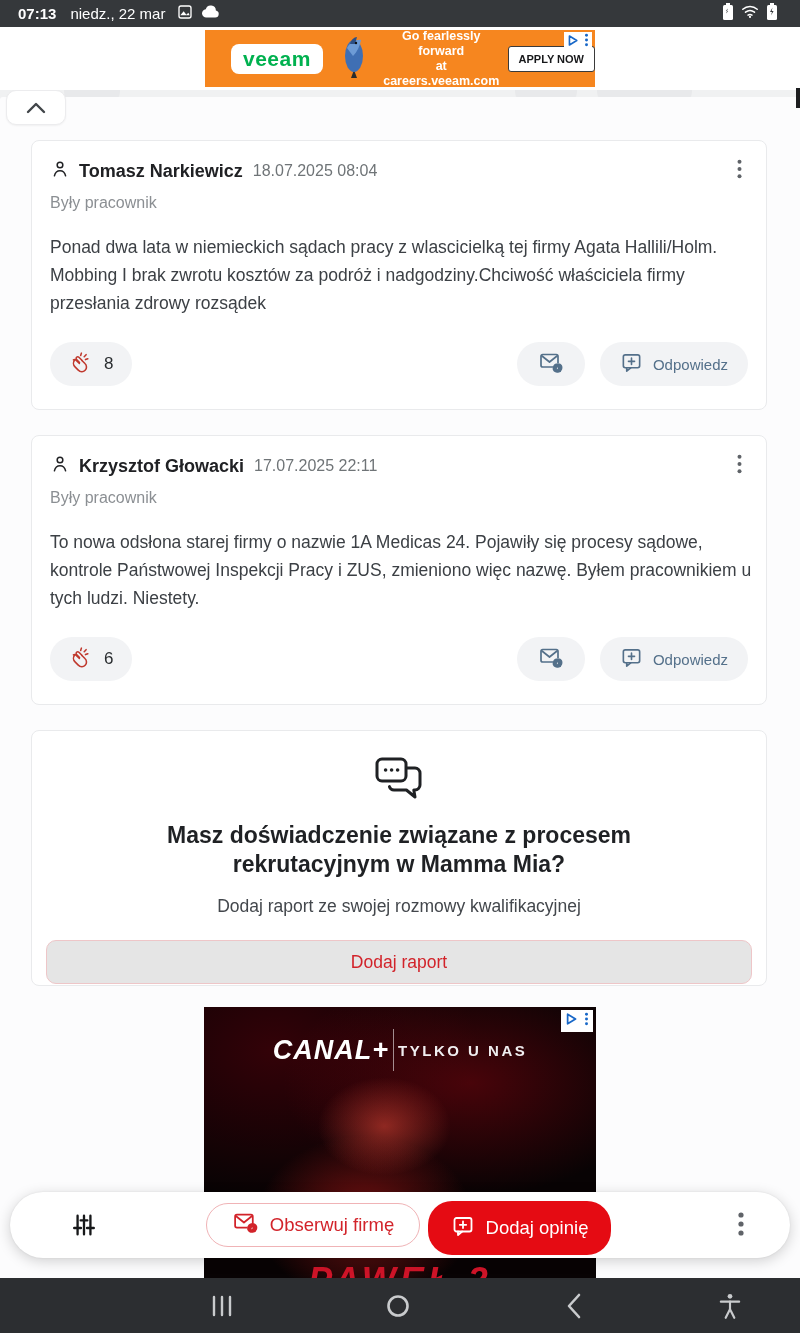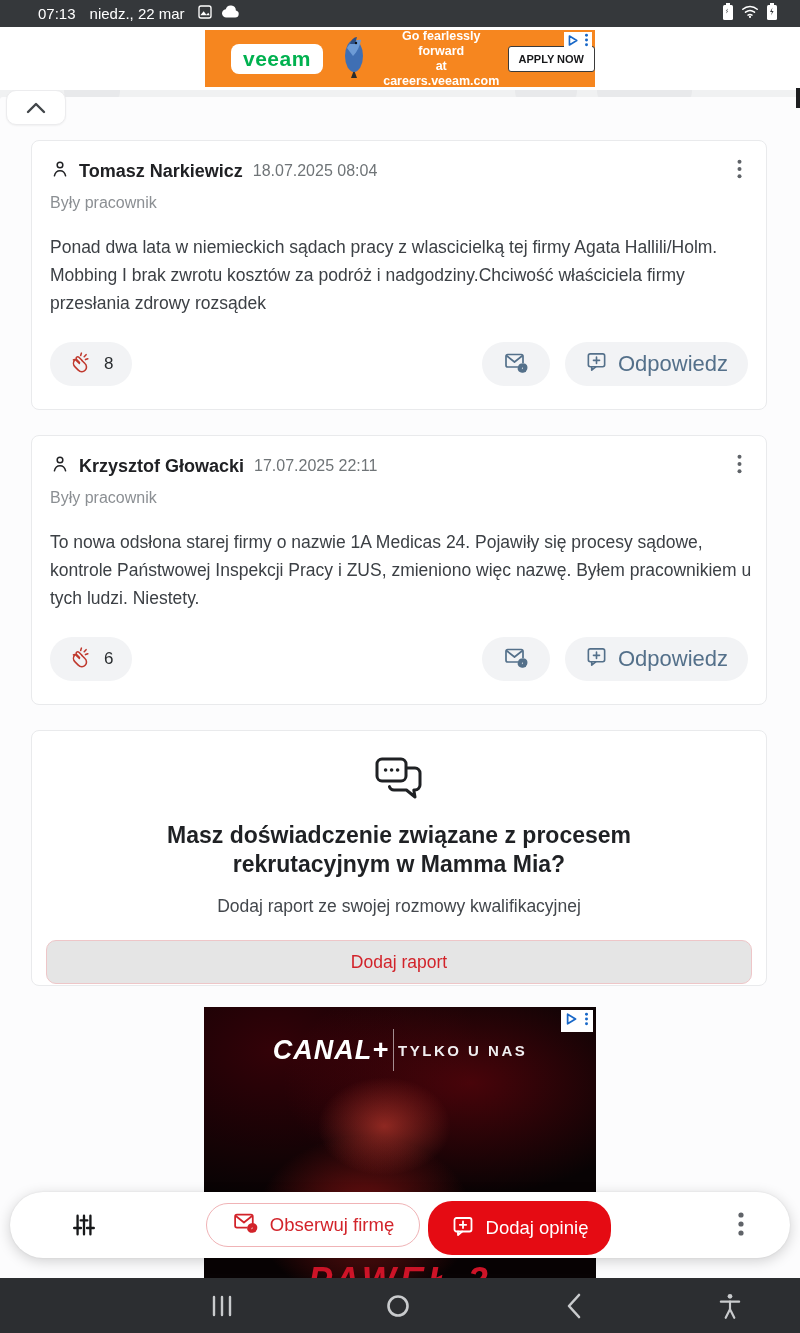--- a/index.html
+++ b/index.html
@@ -2,21 +2,21 @@
 <html><head>
 <meta charset="utf-8">
 <style>
   html,body{margin:0;padding:0;background:#ddd;}
   #screen{position:relative;width:800px;height:1333px;margin:0 auto;overflow:hidden;
     background:#f4f4f5;font-family:"Liberation Sans","DejaVu Sans",sans-serif;}
 
   
   .statusbar{position:absolute;top:0;left:0;width:800px;height:27px;background:#35383b;
     color:#fff;display:flex;align-items:center;z-index:40;}
-  .sb-time{font-size:15px;font-weight:400;margin-left:38px;text-align:right;}
+  .sb-time{font-size:15px;font-weight:700;margin-left:18px;text-align:right;}
   .sb-date{font-size:15px;margin-left:14px;}
   .sb-lefticons{display:flex;align-items:center;gap:8px;margin-left:12px;}
   .sb-right{margin-left:auto;display:flex;align-items:center;gap:7px;margin-right:22px;}
 
   
   .adstrip{position:absolute;top:27px;left:0;width:800px;height:63px;background:#fff;z-index:30;}
   .top-ad{position:absolute;left:205px;top:3px;width:390px;height:57px;background:#f6861f;
     display:flex;align-items:center;}
   .veeam-logo{background:#fff;border-radius:8px;padding:3px 12px;margin-left:26px;
     color:#00b14f;font-weight:700;font-size:21px;letter-spacing:.5px;}
@@ -44,21 +44,21 @@
   .author{font-size:18px;font-weight:700;color:#202124;margin-left:9px;}
   .rdate{font-size:16px;color:#6f7477;margin-left:10px;}
   .kebab{margin-left:auto;padding:2px 6px;cursor:pointer;}
   .role{margin-top:9px;font-size:16px;color:#8b8f93;}
   .rbody{margin-top:21px;font-size:17.5px;color:#3c4045;line-height:28px;width:706px;}
   .btn-row{margin-top:25px;display:flex;align-items:center;}
   .pillbtn{height:44px;border-radius:22px;background:#f2f3f5;display:flex;align-items:center;}
   .clap-pill{padding:0 19px;gap:10px;}
   .clap-count{font-size:17px;color:#2a2d30;}
   .mail-pill{width:68px;justify-content:center;margin-left:auto;}
-  .reply-pill{padding:0 20px;gap:10px;margin-left:15px;color:#54708a;font-size:22px;align-items:center;}
+  .reply-pill{padding:0 20px;gap:10px;margin-left:15px;color:#54708a;font-size:15px;align-items:center;}
 
   
   .prompt-card{position:absolute;left:31px;top:730px;width:736px;height:256px;background:#fff;
     border:1px solid #e9eaec;border-radius:8px;z-index:5;box-sizing:border-box;text-align:center;}
   .bubbles{margin-top:24px;}
   .prompt-title{margin:16px auto 0;max-width:582px;font-size:23px;font-weight:700;color:#1f2124;line-height:29px;}
   .prompt-sub{margin-top:17px;font-size:17.5px;color:#43474c;}
   .report-btn{margin:23px auto 0;width:704px;height:42px;border:1px solid #eec6c8;border-radius:10px;
     background:#e5e5e5;color:#d2232a;font-size:17.5px;display:flex;align-items:center;justify-content:center;}
 

